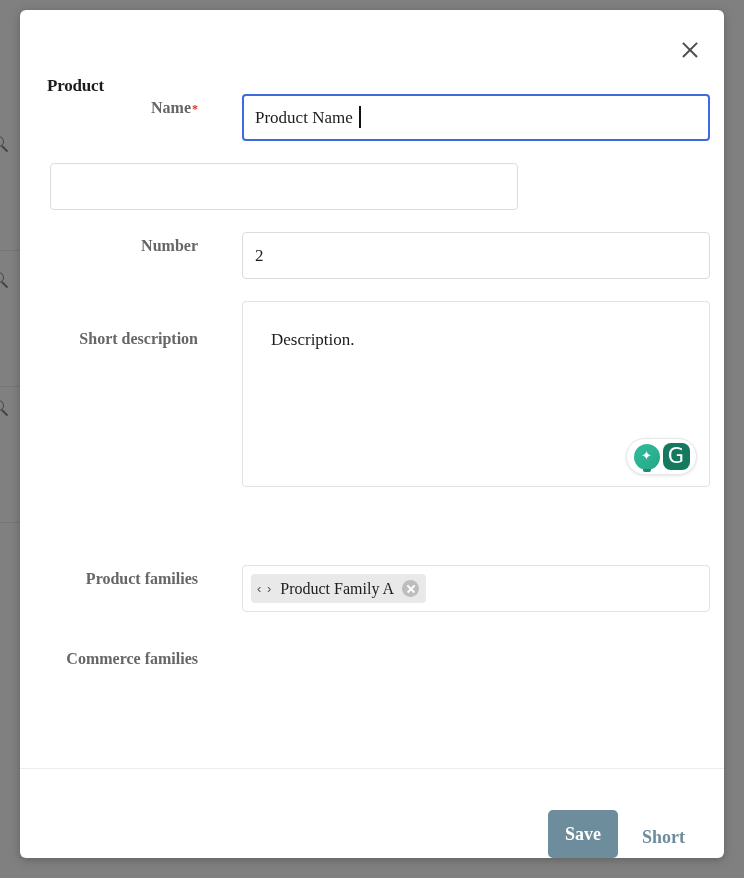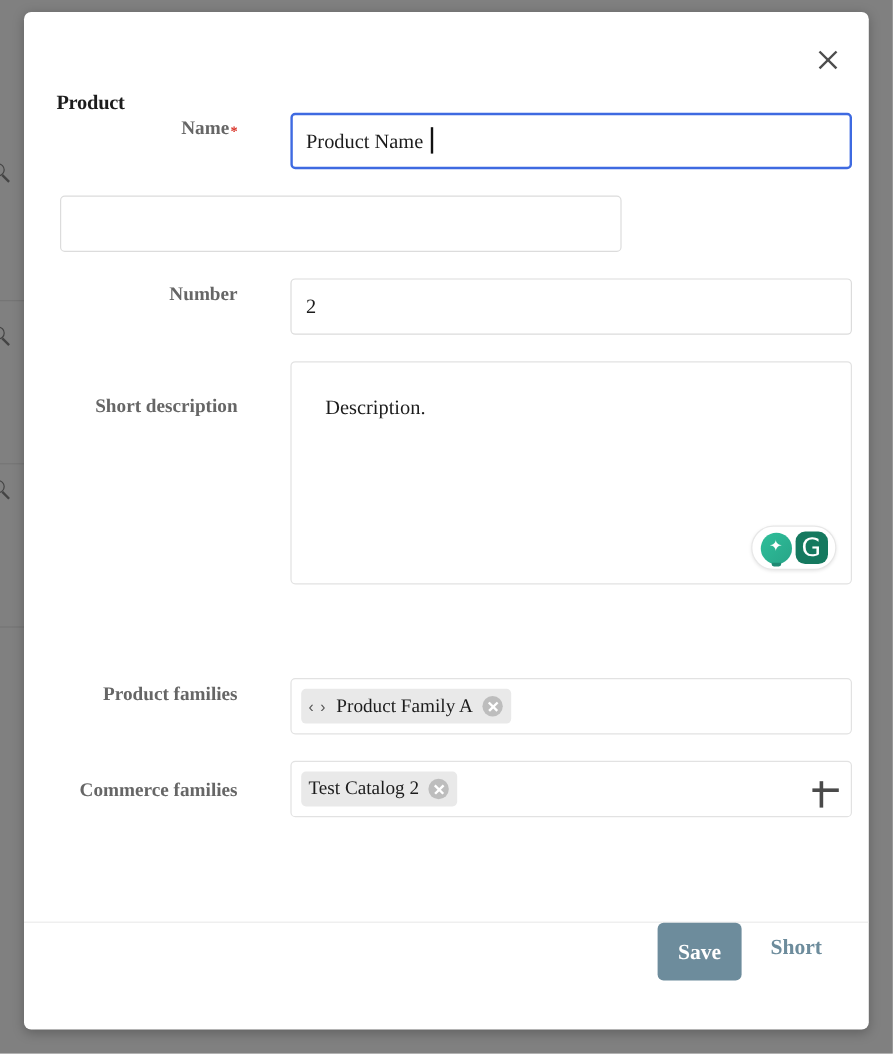--- a/index.html
+++ b/index.html
@@ -266,21 +266,21 @@
     letter-spacing: 0;
   }
 
   
   .modal-footer {
     position: absolute;
     left: 0; right: 0; bottom: 0;
     height: 90px;
     border-top: 1px solid #ececec;
     display: flex;
-    align-items: flex-start;
+    align-items: flex-end;
     justify-content: flex-end;
     padding-right: 25px;
     gap: 10px;
   }
   .btn-save {
     background: #6d8c9c;
     color: #ffffff;
     border: none;
     border-radius: 5px;
     font-family: "Liberation Serif", serif;
@@ -388,35 +388,20 @@
                 <i></i>
               </span>
           </div>
         </div>
 
       </div>
     </div>
 
     <div class="field-row">
       <div class="field-label" style="padding-top:11px">Commerce families</div>
-      <div class="field-control">
-        <div class="chip-field">
-          <div class="chip">
-            <span class="chip-label">Test Catalog 2</span>
-            <span class="chip-remove">
-                <i></i>
-                <i></i>
-              </span>
-          </div>
-          <div class="plus-btn plus-inside">
-            <i></i>
-              <i></i>
-          </div>
-        </div>
-      </div>
     </div>
 
   </div>
 
   <div class="modal-footer">
     <button class="btn-save">Save</button>
     <button class="btn-cancel">Short</button>
   </div>
 
 </div>

